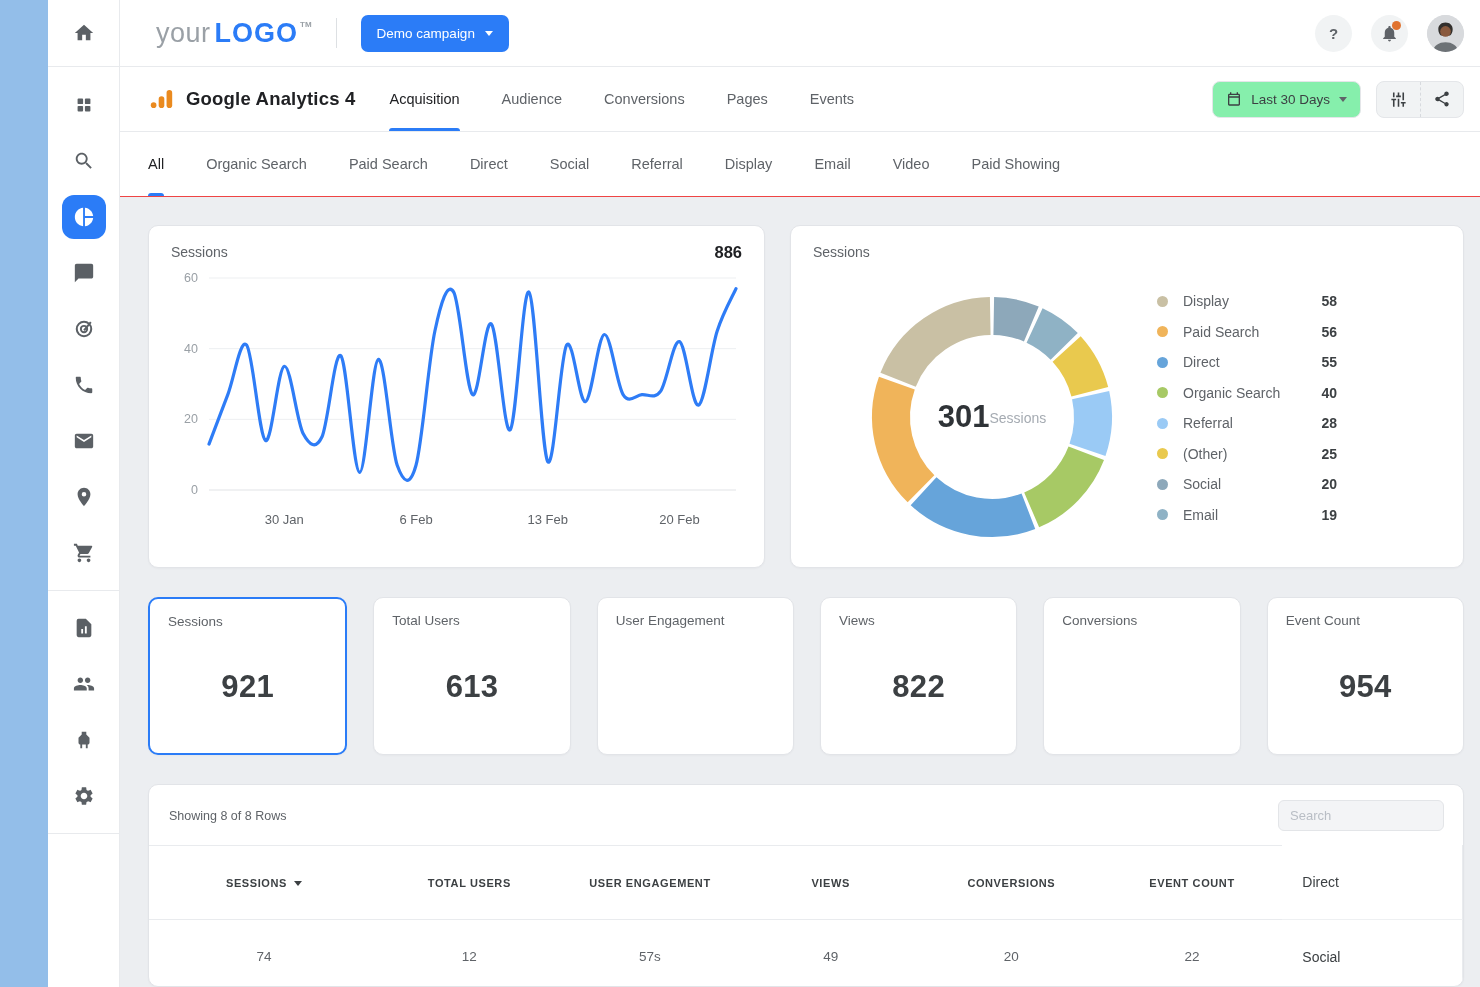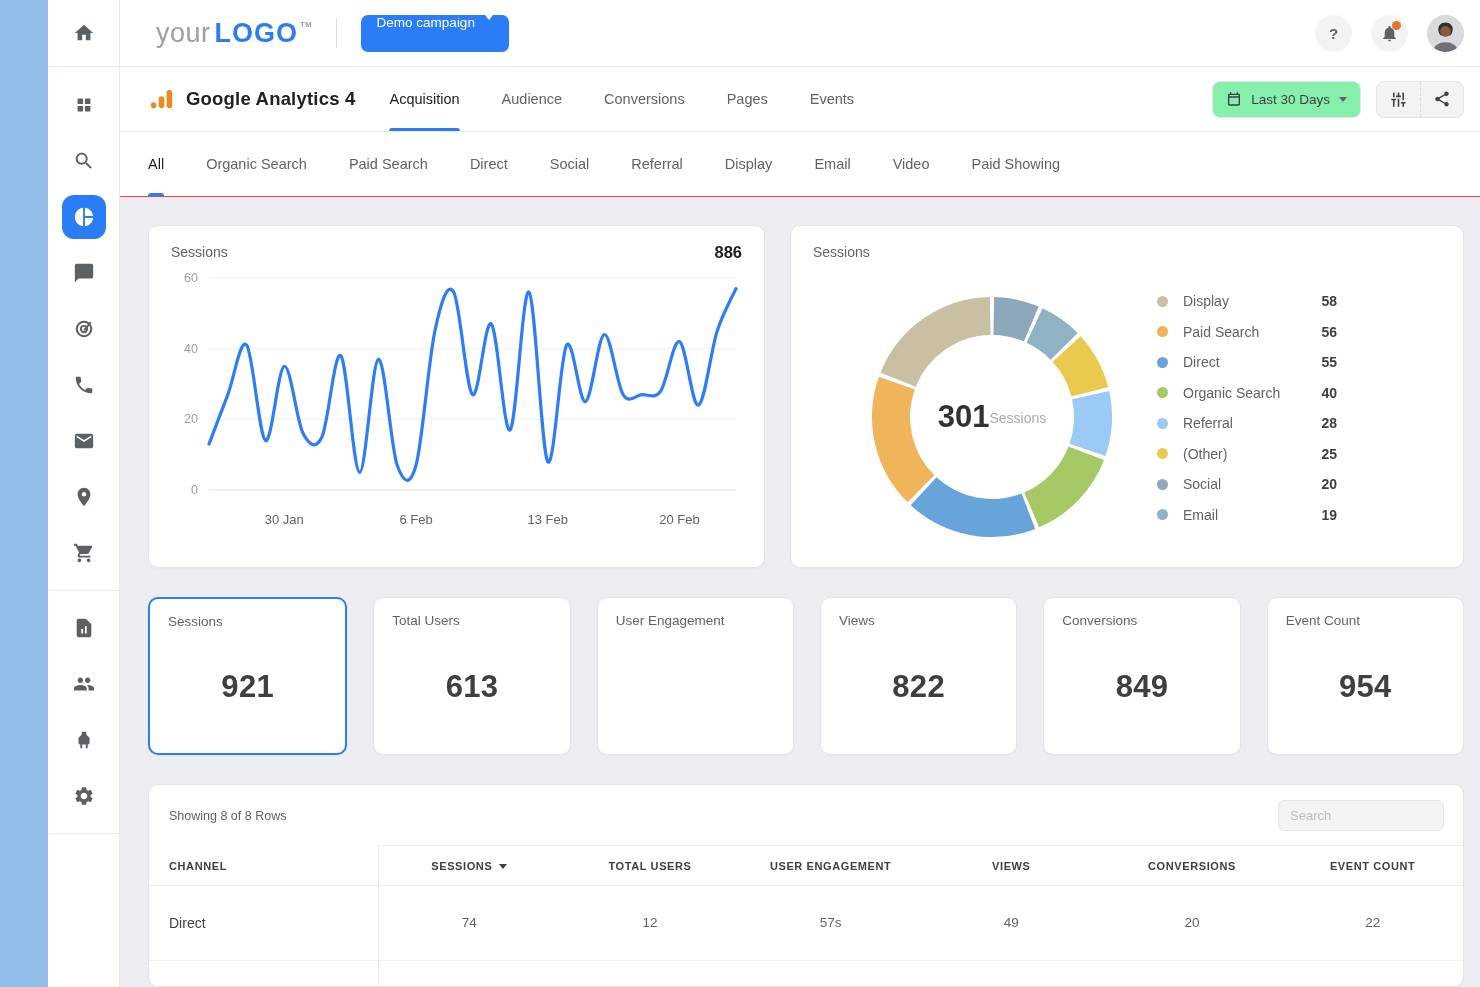--- a/index.html
+++ b/index.html
@@ -16,21 +16,21 @@
   .side-divider { width:71px; height:1px; background:#e8eaed; margin:9px 0; }
 
   
   .main { flex:1; display:flex; flex-direction:column; min-width:0; }
   .header1 { height:67px; flex:none; border-bottom:1px solid #e8eaed; display:flex; align-items:center; padding:0 28px; }
   .logo { display:flex; align-items:flex-start; margin-left:8px; }
   .logo-your { font-size:27px; color:#9aa0a6; letter-spacing:.5px; }
   .logo-logo { font-size:27px; font-weight:bold; color:#2b7cf7; letter-spacing:1px; margin-left:4px;text-align:right; }
   .logo-tm { font-size:8px; color:#9aa0a6; font-weight:bold; margin-left:2px; margin-top:2px; }
   .v-divider { width:1px; height:30px; background:#dde0e3; margin:0 24px; }
-  .campaign-btn { background:#2b7cf7; color:#fff; border:none; border-radius:7px; height:37px; padding:0 16px; font-size:13.5px; font-family:inherit; display:flex; align-items:flex-start; gap:10px; cursor:pointer; }
+  .campaign-btn { background:#2b7cf7; color:#fff; border:none; border-radius:7px; height:37px; padding:0 16px; font-size:13.5px; font-family:inherit; display:flex; align-items:center; gap:10px; cursor:pointer; }
   .caret { width:0; height:0; border-left:4.5px solid transparent; border-right:4.5px solid transparent; border-top:5.5px solid currentColor; display:inline-block; }
   .spacer { flex:1; }
   .h1-circle { width:37px; height:37px; border-radius:50%; background:#f1f3f4; border:none; display:flex; align-items:center; justify-content:center; color:#5f6368; font-size:15px; font-weight:bold; font-family:inherit; margin-left:19px; cursor:pointer; position:relative; }
   .bell-dot { position:absolute; top:6px; right:7px; width:9px; height:9px; border-radius:50%; background:#e07330; }
   .avatar { width:37px; height:37px; border-radius:50%; overflow:hidden; border:none; padding:0; margin-left:19px; cursor:pointer; background:#d8dadd; }
 
   .header2 { height:65px; flex:none; border-bottom:1px solid #e8eaed; display:flex; align-items:center; padding:0 28px; }
   .ga-title { display:flex; align-items:center; gap:11px; margin-right:34px; }
   .ga-name { font-size:18.5px; font-weight:bold; color:#202124; letter-spacing:.2px; }
   .tabs { display:flex; gap:42px; height:100%; align-items:stretch; }
@@ -362,37 +362,33 @@
           </div>
           <div class="card metric-card">
             <div class="metric-label">User Engagement</div>
           </div>
           <div class="card metric-card">
             <div class="metric-label">Views</div>
             <div class="metric-value">822</div>
           </div>
           <div class="card metric-card">
             <div class="metric-label">Conversions</div>
-            <div class="metric-value">849</div>
           </div>
           <div class="card metric-card">
             <div class="metric-label">Event Count</div>
             <div class="metric-value">954</div>
           </div>
         </div>
 
       <section class="card table-card">
         <div class="table-top">
           <span class="showing">Showing 8 of 8 Rows</span>
           <input class="search-input" placeholder="Search" style="">
         </div>
         <div class="tbl" id="tbl">
-            <div class="th th-first c-first">
-              <span>CHANNEL</span>
-            </div>
             <div class="th">
               <span>SESSIONS</span>
               <span class="sort-caret"></span>
             </div>
             <div class="th">
               <span>TOTAL USERS</span>
             </div>
             <div class="th">
               <span>USER ENGAGEMENT</span>
             </div>

